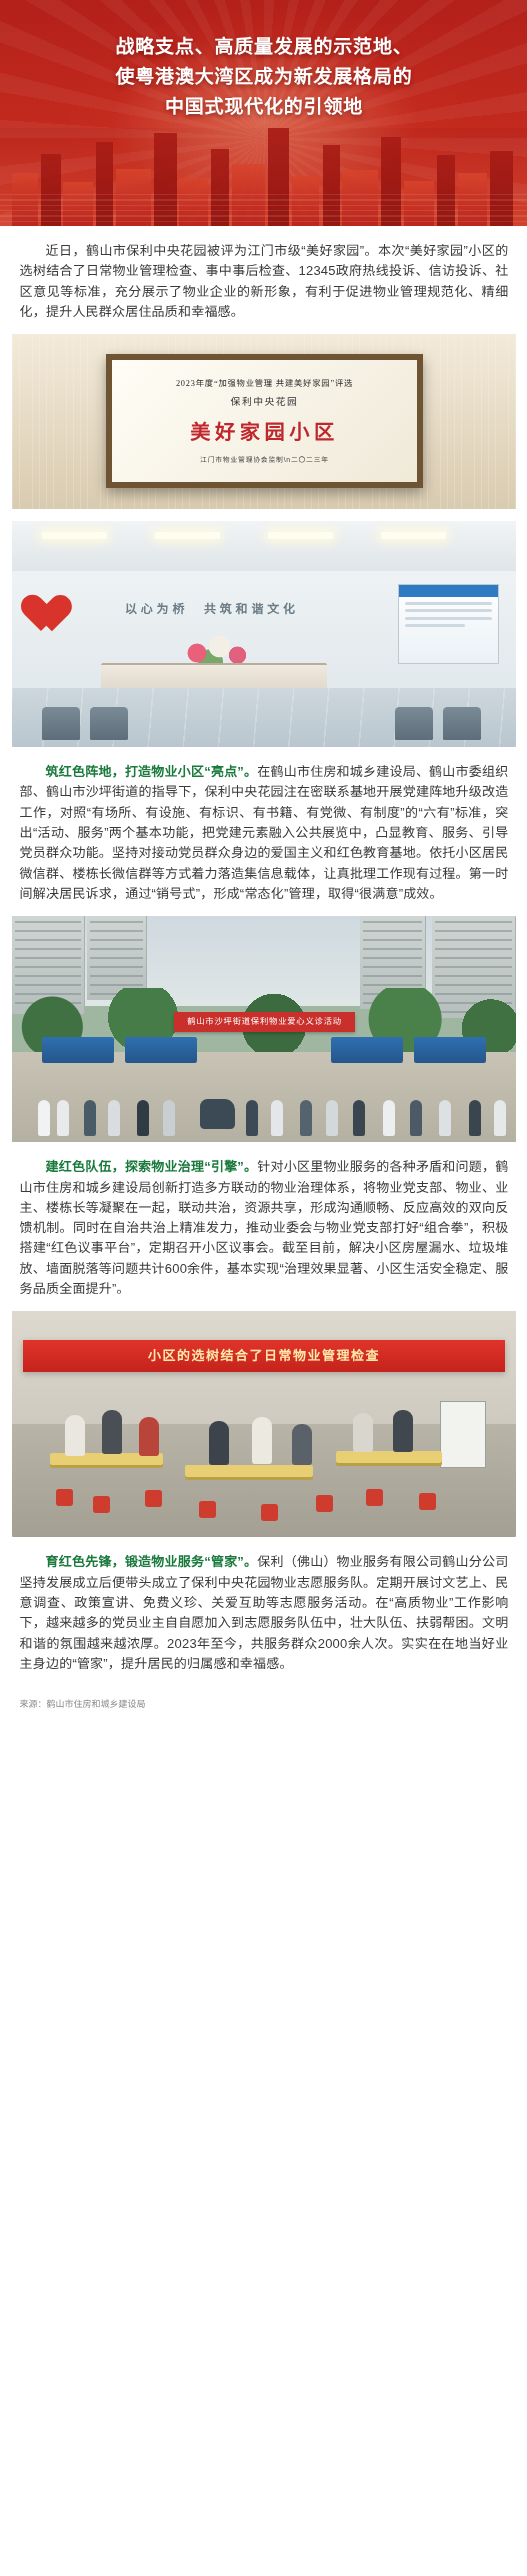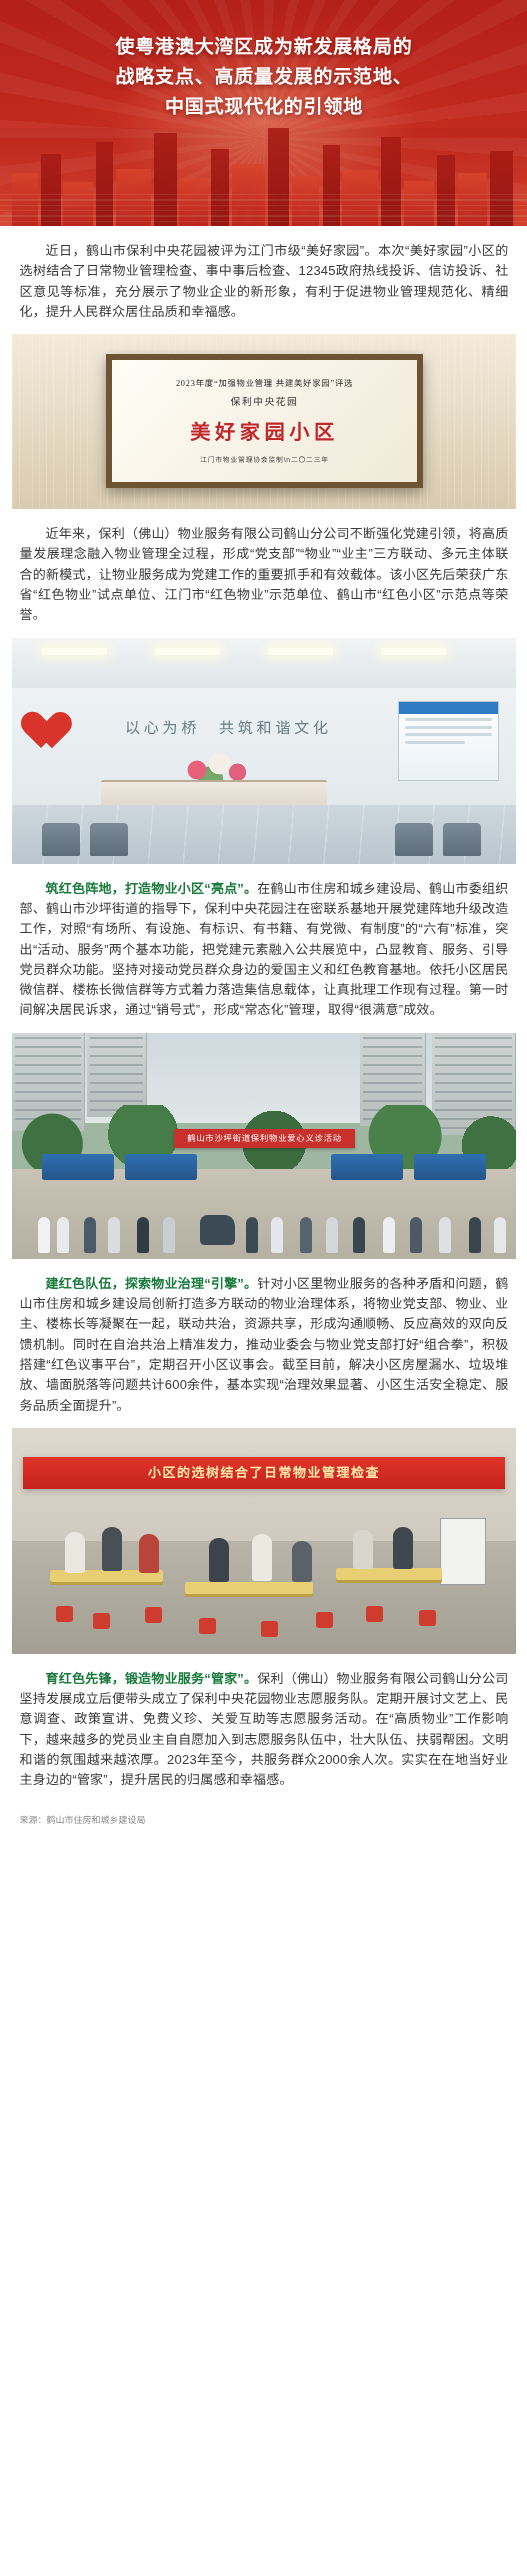--- a/index.html
+++ b/index.html
@@ -219,22 +219,23 @@
     position: absolute; left: 19.6px; top: 72px; width: 42px; height: 39px;
   }
   .lobby-photo .heart::before, .lobby-photo .heart::after {
     content:""; position:absolute; width: 22.6px; height: 35px;
     background:#d8342c; border-radius: 22.6px 22.6px 0 0; top: 3px; left: 9.8px;
   }
   .lobby-photo .heart::before { transform: rotate(-45deg); transform-origin: 0 100%; }
   .lobby-photo .heart::after { transform: rotate(45deg); transform-origin: 100% 100%; left: -3px; }
   .lobby-photo .wall-text {
     position: absolute; left: 113px; top: 78px;
-    font-size: 15px; color: #6a7c86; letter-spacing: 3.8px;
+    font-size: 12px; color: #6a7c86; letter-spacing: 3.8px;
     font-family: "Liberation Serif", serif;
+    font-weight: bold;
   }
   .lobby-photo .poster {
     position: absolute; right: 16.6px; top: 63px; width: 99px; height: 78px;
     background: linear-gradient(180deg,#ffffff 0%, #eaf1f6 100%);
     border: 0.8px solid #bcc9d1;
   }
   .lobby-photo .poster .hd { height: 12px; background:#2e7bc4; }
   .lobby-photo .poster .ln {
     height: 3px; margin: 4.5px 6px; background: #cdd8e1; border-radius: 1.5px;
   }
@@ -368,43 +369,42 @@
       <div class="bldg" style="left:342px; width:36px;  height:56px;"></div>
       <div class="bldg dark" style="left:381px; width:19.6px;  height:89px;"></div>
       <div class="bldg" style="left:404px; width:30px;  height:45px;"></div>
       <div class="bldg dark" style="left:437px; width:18px;  height:71px;"></div>
       <div class="bldg" style="left:458px; width:29px;  height:53px;"></div>
       <div class="bldg dark" style="left:490px; width:22.6px;  height:75px;"></div>
       <div class="ripple"></div>
     </div>
 
     <div class="hero-title">
+      <div>战略支点、高质量发展的示范地、</div>
       <div>使粤港澳大湾区成为新发展格局的</div>
-      <div>战略支点、高质量发展的示范地、</div>
       <div>中国式现代化的引领地</div>
     </div>
   </div>
 
   <p class="para indent">近日，鹤山市保利中央花园被评为江门市级“美好家园”。本次“美好家园”小区的选树结合了日常物业管理检查、事中事后检查、12345政府热线投诉、信访投诉、社区意见等标准，充分展示了物业企业的新形象，有利于促进物业管理规范化、精细化，提升人民群众居住品质和幸福感。</p>
 
   <div class="figure">
     <div class="ph plaque-photo">
       <div class="wallpaper"></div>
       <div class="plaque-frame">
         <div class="plaque-inner">
           <div class="plaque-l1">2023年度“加强物业管理 共建美好家园”评选</div>
           <div class="plaque-l2">保利中央花园</div>
           <div class="plaque-l3">美好家园小区</div>
           <div class="plaque-l4">江门市物业管理协会监制\n二〇二三年</div>
         </div>
       </div>
     </div>
   </div>
 
-  <p class="para indent">近年来，保利（佛山）物业服务有限公司鹤山分公司不断强化党建引领，将高质量发展理念融入物业管理全过程，形成“党支部”“物业”“业主”三方联动、多元主体联合的新模式，让物业服务成为党建工作的重要抓手和有效载体。该小区先后荣获广东省“红色物业”试点单位、江门市“红色物业”示范单位、鹤山市“红色小区”示范点等荣誉。</p>
 
   <div class="figure">
     <div class="ph lobby-photo">
       <div class="ceiling">
         <div class="lamp" style="left:30px;"></div>
         <div class="lamp" style="left:143px;"></div>
         <div class="lamp" style="left:256px;"></div>
         <div class="lamp" style="left:369px;"></div>
       </div>
       <div class="backwall"></div>

